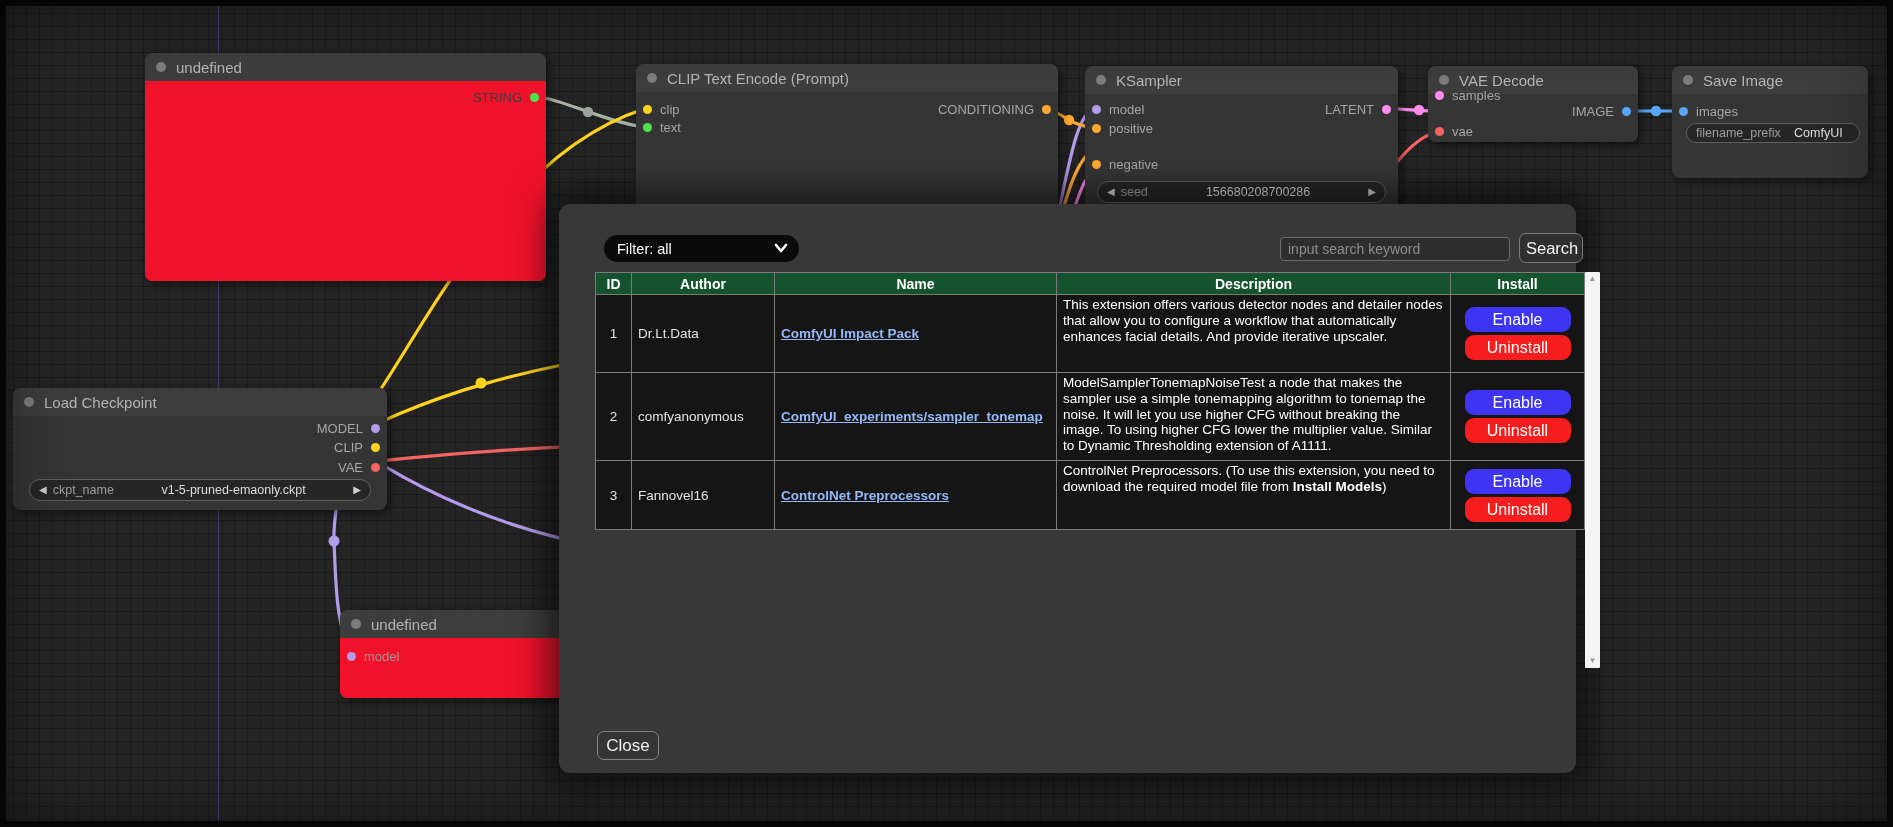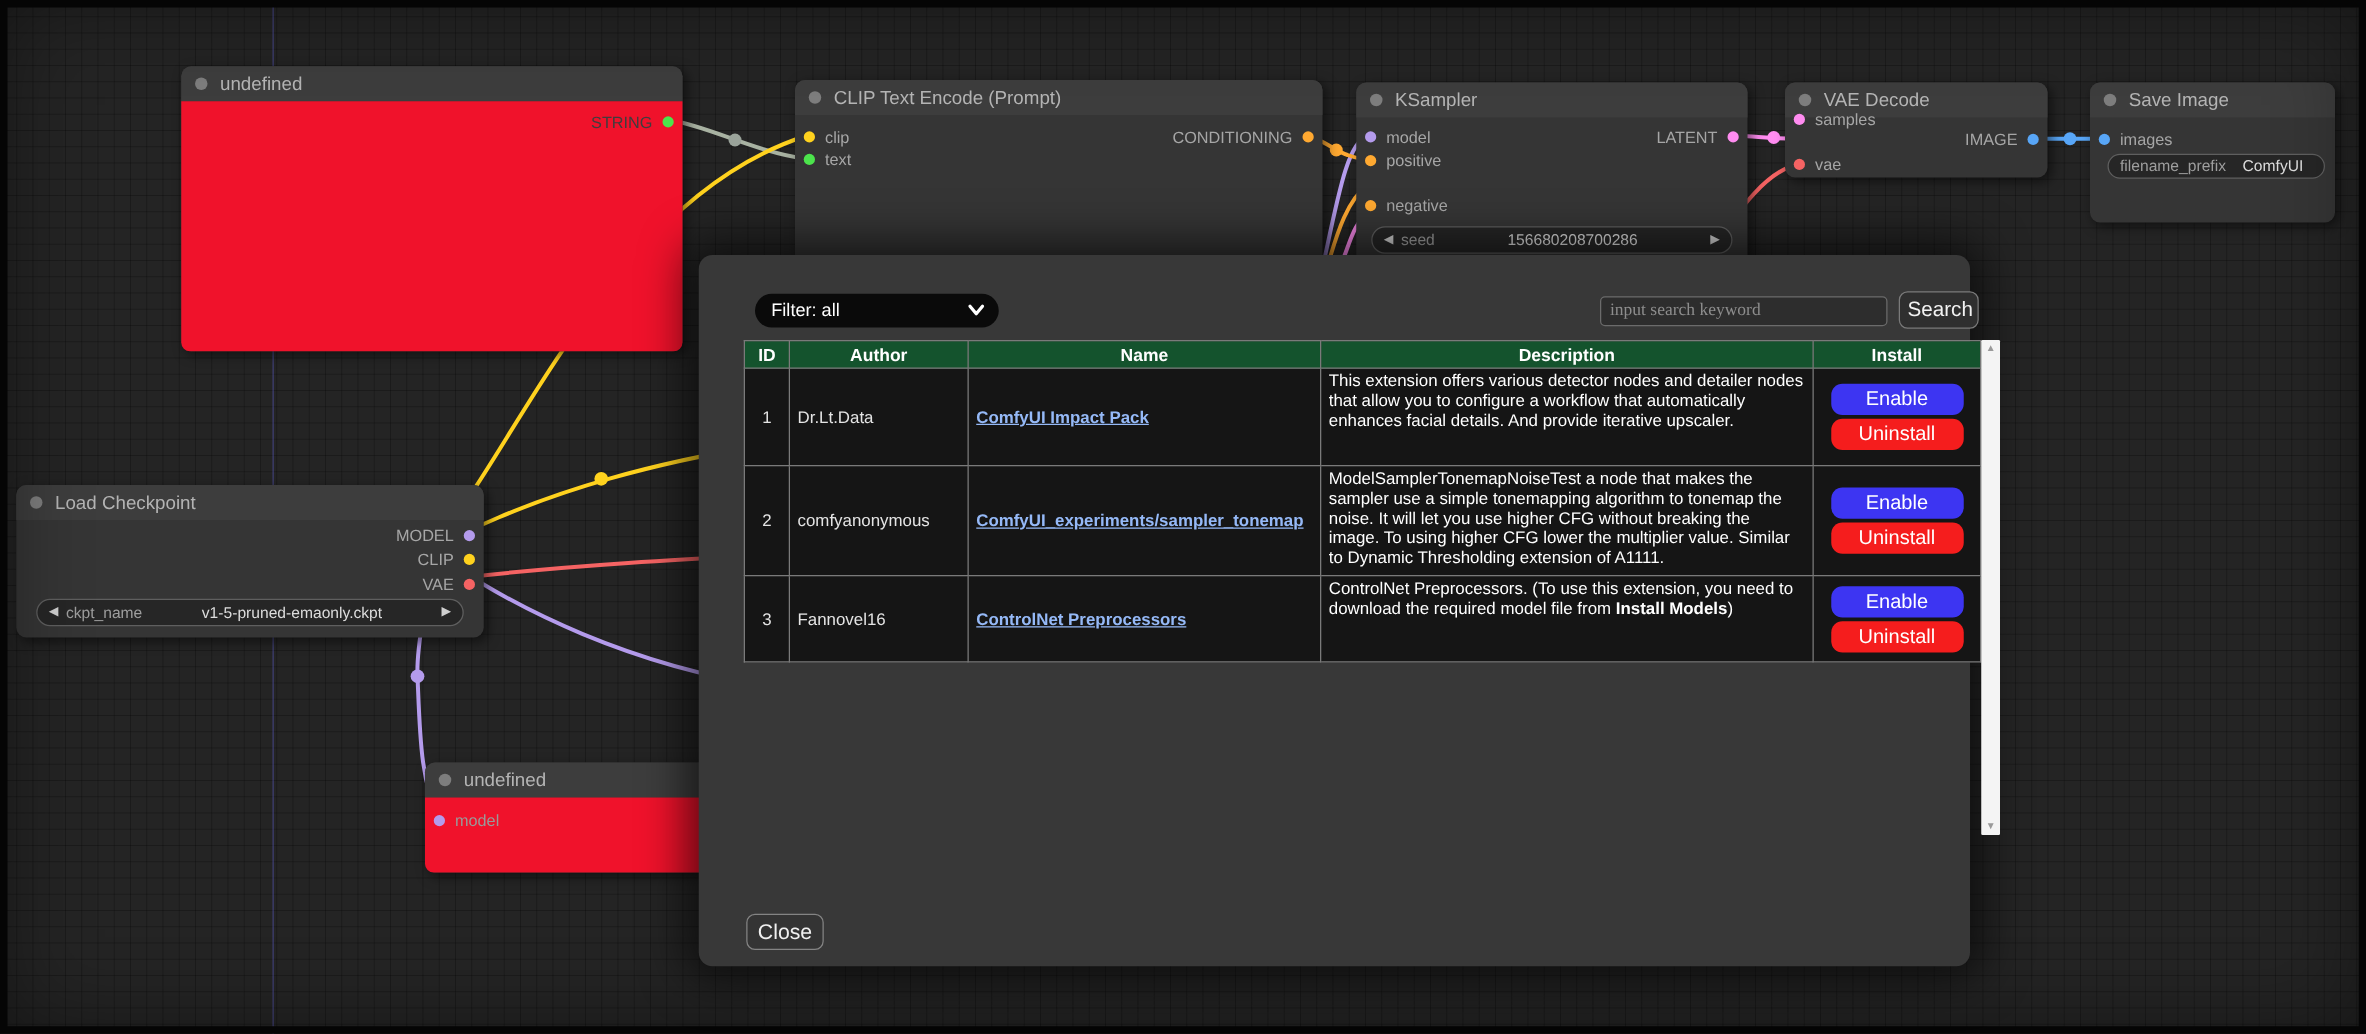--- a/index.html
+++ b/index.html
@@ -57,21 +57,21 @@
   .modal{position:absolute;left:559px;top:204px;width:1017px;height:569px;
     background:#383838;border-radius:11px;z-index:5;
     box-shadow:0 0 36px 10px rgba(0,0,0,0.62);}
   .filter-wrap{position:absolute;left:45px;top:31px;width:195px;height:27px;}
   .filter-select{width:100%;height:100%;appearance:none;-webkit-appearance:none;
     background:#0a0a0a;color:#fff;border:none;border-radius:14px;
     padding:0 30px 0 13px;font-size:14.5px;font-family:"Liberation Sans",sans-serif;}
   .filter-chev{position:absolute;right:11px;top:8px;pointer-events:none;}
   .search-input{position:absolute;left:721px;top:33px;width:214px;height:22px;
     background:#2d2d2d;border:1px solid #6b6b6b;border-radius:4px;color:#ddd;
-    padding:0 7px;font-size:14px;font-family:Liberation Serif, serif;}
+    padding:0 7px;font-size:14px;font-family:Liberation Sans, sans-serif;}
   .search-input::placeholder{color:#8d8d8d;}
   .search-btn{position:absolute;left:960px;top:29px;width:64px;height:30px;
     background:#2f2f2f;border:1.5px solid #7a7a7a;border-radius:7px;color:#f2f2f2;
     font-size:16.5px;font-family:"Liberation Sans",sans-serif;cursor:pointer;}
   .ext-table{position:absolute;left:36px;top:68px;width:989px;
     border-collapse:collapse;table-layout:fixed;
     font-family:"Liberation Sans",sans-serif;}
   .ext-table th{background:#14532d;color:#fff;font-size:14px;font-weight:bold;
     border:1px solid #7a7a7a;height:21px;padding:0;}
   .ext-table td{background:#151515;border:1px solid #7a7a7a;color:#e4e4e4;

